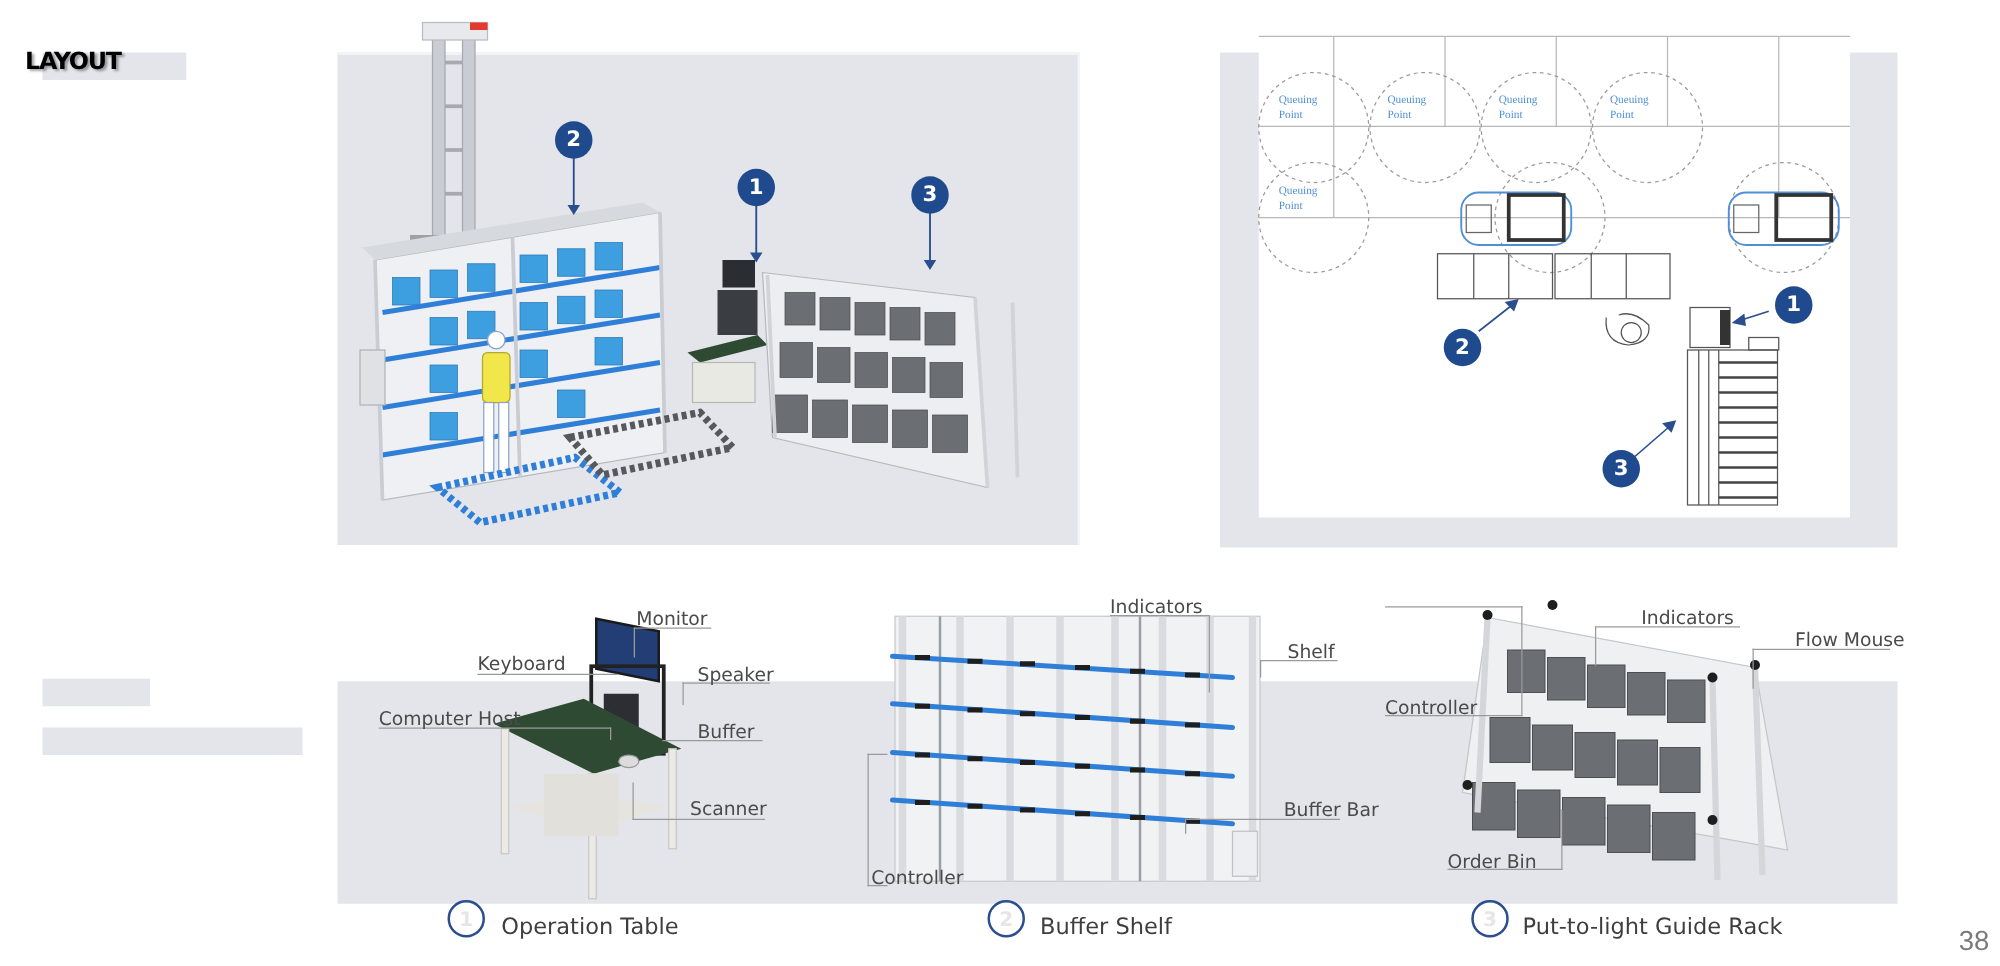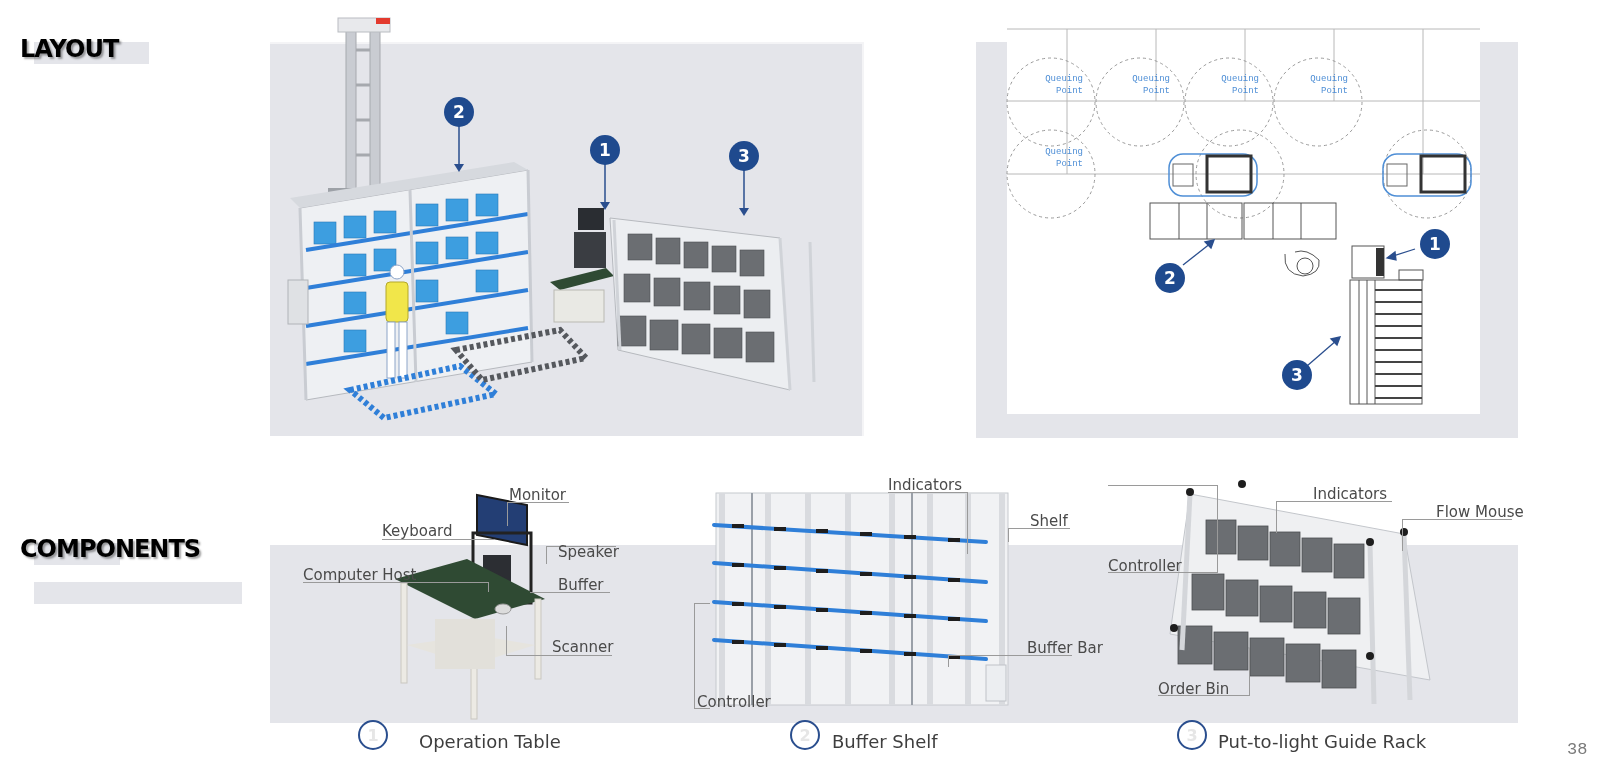--- a/index.html
+++ b/index.html
@@ -1,27 +1,27 @@
 <!DOCTYPE html>
 <html><head>
 <meta charset="utf-8">
 <style>
   *{box-sizing:border-box;margin:0;padding:0}
   html,body{width:1600px;height:773px;background:#ffffff;overflow:hidden;position:relative;font-family:"Liberation Sans",sans-serif;color:#3a3a3a}
   .abs{position:absolute}
-  .heading{font-family:"DejaVu Sans",sans-serif;font-weight:bold;font-size:24px;letter-spacing:-1px;color:#000;text-shadow:2px 2px 2px rgba(0,0,0,.35);line-height:36px;z-index:2}
+  .heading{font-family:"DejaVu Sans",sans-serif;font-weight:bold;font-size:19px;letter-spacing:-1px;color:#000;text-shadow:2px 2px 2px rgba(0,0,0,.35);line-height:36px;z-index:2}
   .hbar{background:#e4e5ea;z-index:1}
   .panel{background:#e4e5ea}
   .marker{width:30px;height:30px;border-radius:50%;background:#1f4a8e;color:#fff;font-family:"DejaVu Sans",sans-serif;font-weight:bold;font-size:17px;display:flex;align-items:center;justify-content:center;z-index:5}
   .callout{font-family:"DejaVu Sans",sans-serif;font-size:15px;color:#4a4a4a;white-space:nowrap;z-index:6}
   .lead{border-color:#9a9a9a;border-style:solid;border-width:0;z-index:4}
   .caption{font-family:"DejaVu Sans",sans-serif;font-size:18px;color:#3e3e3e;white-space:nowrap}
   .ring{width:30px;height:30px;border-radius:50%;border:2px solid #2a4e8e;background:#fff;color:#e6e6e6;font-family:"DejaVu Sans",sans-serif;font-weight:bold;font-size:16px;display:flex;align-items:center;justify-content:center}
-  .pagenum{font-family:Liberation Mono, monospace;font-size:17px;color:#7a7a7a}
-  .qp{font-family:Liberation Mono, monospace;font-size:9px;color:#4f8fd6;text-align:right;line-height:12px}
+  .pagenum{font-family:Liberation Sans, sans-serif;font-size:22px;color:#7a7a7a}
+  .qp{font-family:Liberation Serif, serif;font-size:9px;color:#4f8fd6;text-align:left;line-height:12px}
   svg{overflow:visible}
 </style>
 </head>
 <body>
 
 <div class="abs hbar" style="left:34px;top:42px;width:115px;height:22px"></div>
 <div class="abs heading" style="left:20px;top:31px">LAYOUT</div>
 
 <div class="abs panel" style="left:270px;top:42px;width:594px;height:394px;border-top:2px solid #f4f4f6;border-right:2px solid #f4f4f6"></div>
 
@@ -247,21 +247,20 @@
     <div>Point</div>
   </div>
 
 <div class="abs marker" style="left:1420px;top:229px">1</div>
 <div class="abs marker" style="left:1155px;top:263px">2</div>
 <div class="abs marker" style="left:1282px;top:360px">3</div>
 
 <div class="abs hbar" style="left:34px;top:543px;width:86px;height:22px"></div>
 <div class="abs hbar" style="left:34px;top:582px;width:208px;height:22px"></div>
 <div class="abs heading" style="left:20px;top:531px">
-  <div>COMPONENTS</div>
 </div>
 
 <div class="abs panel" style="left:270px;top:545px;width:1248px;height:178px"></div>
 
 <svg class="abs" style="left:395px;top:495px" width="160" height="230" viewBox="0 0 160 230">
   <polygon points="82,0 132,10 132,50 82,40" fill="#233e74" stroke="#1a1a1a" stroke-width="2"></polygon>
   <rect x="78" y="38" width="58" height="70" fill="none" stroke="#222" stroke-width="3"></rect>
   <rect x="88" y="60" width="28" height="48" fill="#2c2e33"></rect>
   <polygon points="0,84 72,64 150,104 80,124" fill="#2f4a33"></polygon>
   <rect x="6" y="88" width="6" height="100" fill="#eceae4" stroke="#c9c7c0"></rect>
@@ -271,34 +270,34 @@
   <rect x="40" y="124" width="60" height="50" fill="#e2e0da"></rect>
   <ellipse cx="108" cy="114" rx="8" ry="5" fill="#dcdcdc" stroke="#999"></ellipse>
 </svg>
 
 <div class="abs callout" style="left:509px;top:486px">Monitor</div>
 <div class="abs lead" style="left:507px;top:502px;width:62px;height:24px;border-top-width:1px;border-left-width:1px"></div>
 
 <div class="abs callout" style="left:382px;top:522px">Keyboard</div>
 <div class="abs lead" style="left:382px;top:539px;width:112px;height:1px;border-top-width:1px"></div>
 
-<div class="abs callout" style="left:558px;top:543px">Speaker</div>
+<div class="abs callout" style="left:558px;top:531px">Speaker</div>
 <div class="abs lead" style="left:546px;top:546px;width:70px;height:18px;border-top-width:1px;border-left-width:1px"></div>
 
 <div class="abs callout" style="left:303px;top:566px">Computer Host</div>
 <div class="abs lead" style="left:303px;top:582px;width:186px;height:10px;border-top-width:1px;border-right-width:1px"></div>
 
 <div class="abs callout" style="left:558px;top:576px">Buffer</div>
 <div class="abs lead" style="left:530px;top:592px;width:80px;height:1px;border-top-width:1px"></div>
 
 <div class="abs callout" style="left:552px;top:638px">Scanner</div>
 <div class="abs lead" style="left:506px;top:626px;width:106px;height:30px;border-left-width:1px;border-bottom-width:1px"></div>
 
 <div class="abs ring" style="left:358px;top:720px">1</div>
-<div class="abs caption" style="left:419px;top:731px">Operation Table</div>
+<div class="abs caption" style="left:401px;top:731px">Operation Table</div>
 
 <svg class="abs" style="left:712px;top:485px" width="310" height="230" viewBox="0 0 310 230">
   <rect x="4" y="8" width="292" height="212" fill="#f1f2f4" stroke="#c6c9ce"></rect>
   <g stroke="#d9dbdf" stroke-width="6">
     <line x1="10" y1="8" x2="10" y2="220"></line>
       <line x1="56" y1="8" x2="56" y2="220"></line>
       <line x1="96" y1="8" x2="96" y2="220"></line>
     <line x1="136" y1="8" x2="136" y2="220"></line>
       <line x1="180" y1="8" x2="180" y2="220"></line>
       <line x1="218" y1="8" x2="218" y2="220"></line>

